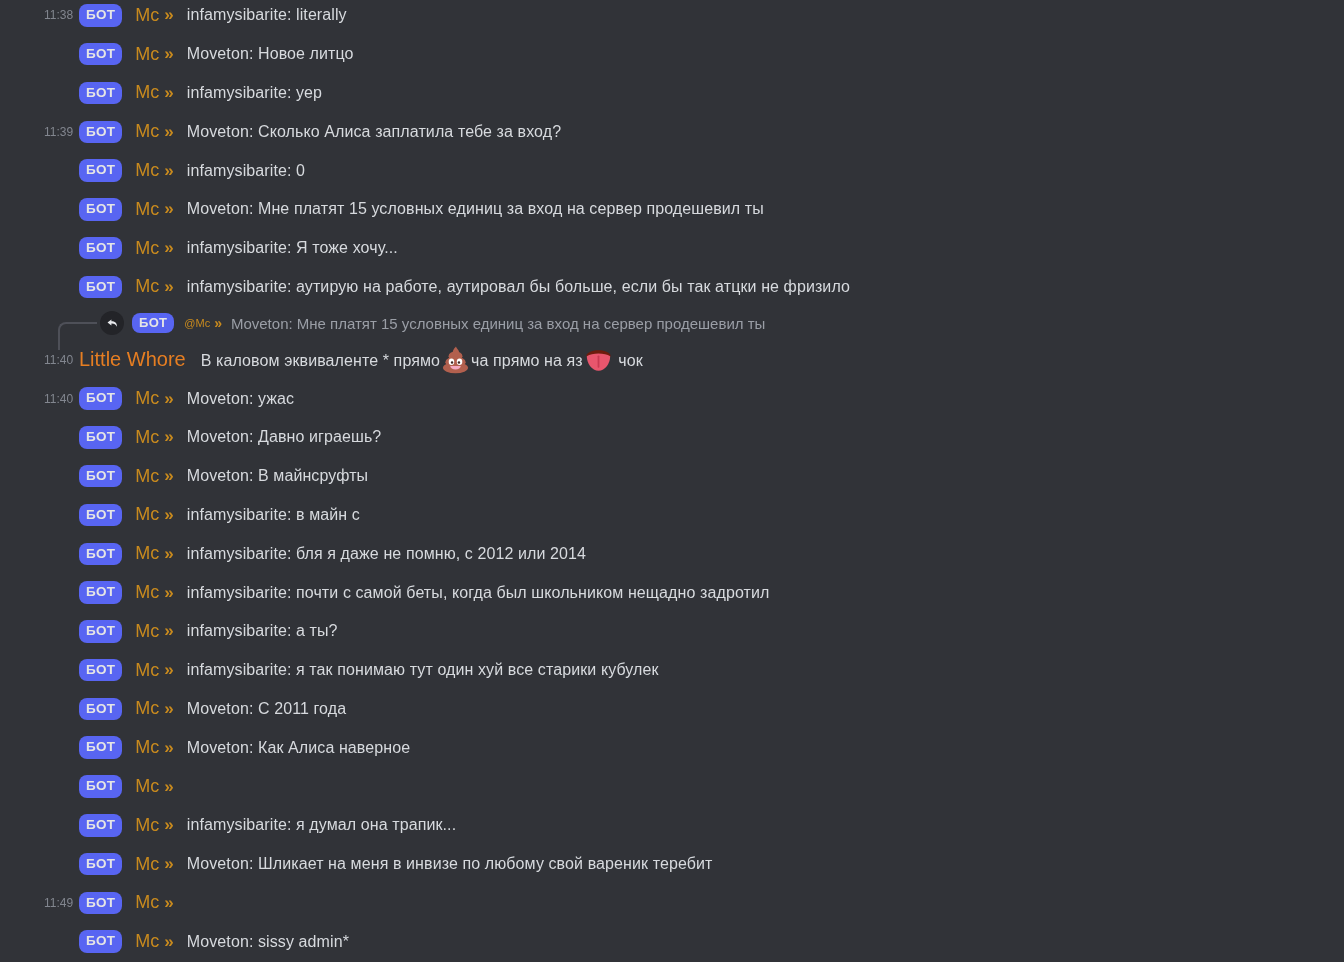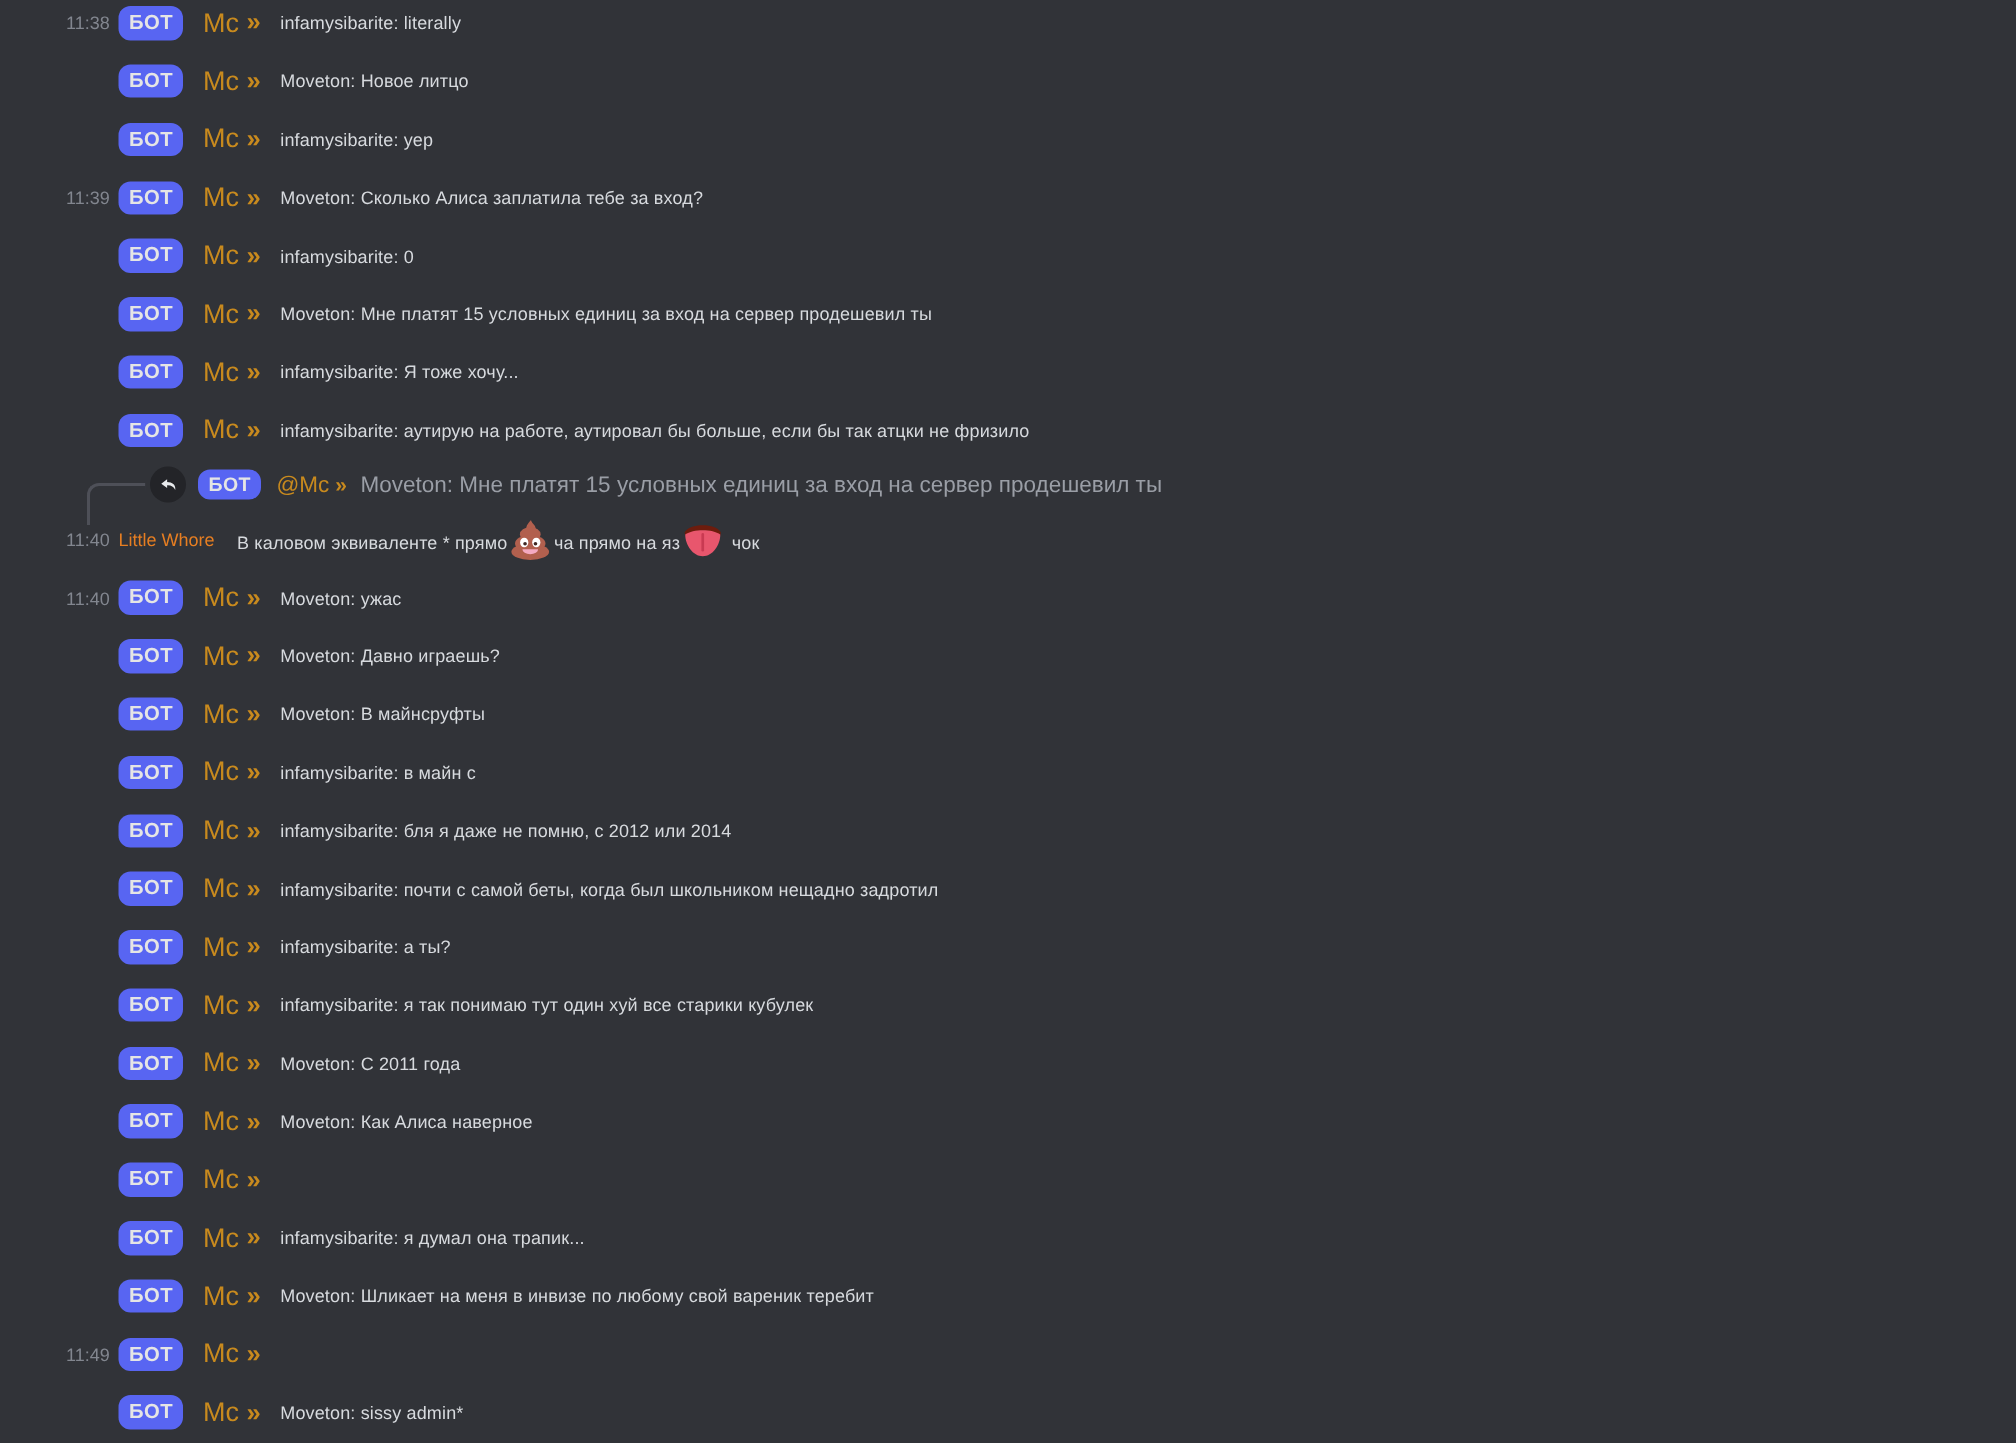--- a/index.html
+++ b/index.html
@@ -26,45 +26,45 @@
     margin-right:13px;flex:0 0 auto;
   }
   .author{
     color:var(--c-bot,#c88a1e);font-size:18px;font-weight:500;
   }
   .sep{
     color:var(--c-bot,#c88a1e);font-size:17px;font-weight:600;
     margin-left:5px;margin-right:13px;
   }
   .text{
-    color:var(--c-text,#d7dade);font-size:12px;font-weight:400;
+    color:var(--c-text,#d7dade);font-size:16px;font-weight:400;
     letter-spacing:.1px;
   }
   .user-author{
-    color:var(--c-user,#e67e22);font-size:12px;font-weight:500;
+    color:var(--c-user,#e67e22);font-size:20px;font-weight:500;
     margin-right:15px;
   }
   .reply-preview{
     position:relative;display:flex;align-items:center;height:34px;
     padding-left:100px;white-space:nowrap;
   }
   .spine{
     position:absolute;left:58px;top:16px;width:37px;height:26px;
     border-left:2px solid var(--c-spine,#4e5058);
     border-top:2px solid var(--c-spine,#4e5058);
     border-top-left-radius:8px;
   }
   .reply-avatar{
     width:24px;height:24px;border-radius:50%;
     background:#232428;display:inline-flex;align-items:center;justify-content:center;
     margin-right:8px;flex:0 0 24px;
   }
   .reply-avatar svg{width:13px;height:13px;}
   .badge-sm{font-size:13px;padding:3px 7px 4px;margin-right:10px;}
-  .reply-author{font-size:15px;}
+  .reply-author{font-size:11px;}
   .sep-sm{font-size:14px;margin-left:4px;margin-right:9px;}
   .reply-text{color:var(--c-preview,#9a9ea6);font-size:15px;}
   .emoji{width:29px;height:29px;vertical-align:-8px;margin:0 1px;}
   .defs{position:absolute;width:0;height:0;overflow:hidden;}
 </style>
 </head>
 <body>
 
 <svg class="defs" xmlns="http://www.w3.org/2000/svg">
   <symbol id="sym-reply-arrow" viewBox="0 0 24 24">

